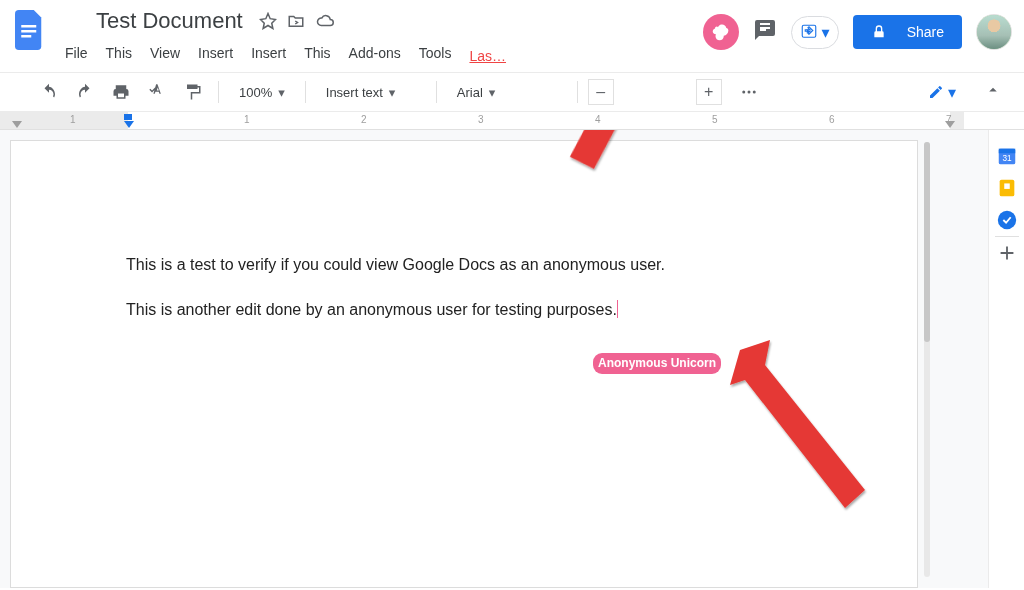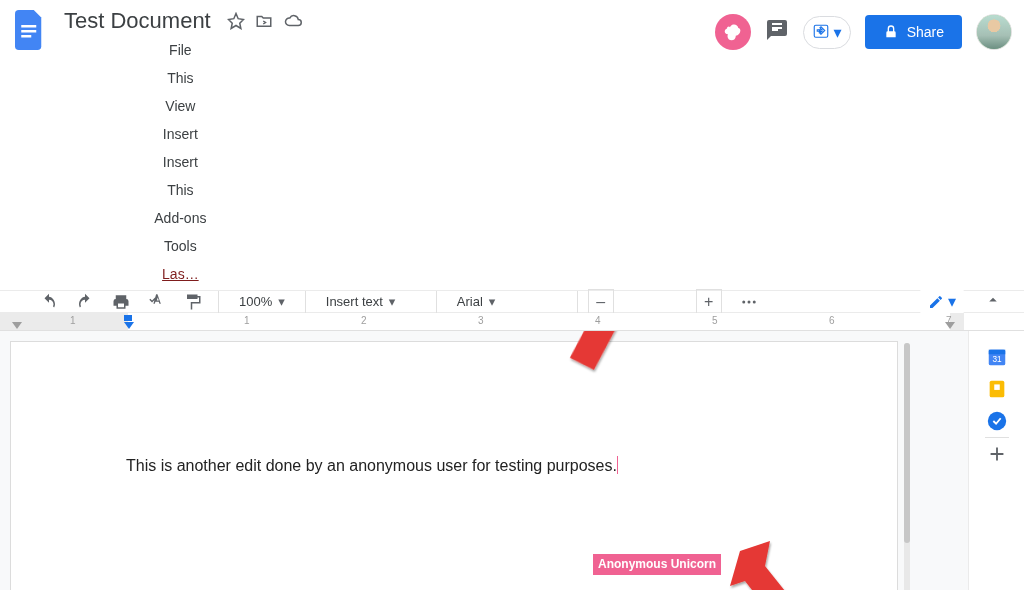--- a/index.html
+++ b/index.html
@@ -4,38 +4,38 @@
 <style>
   * { box-sizing: border-box; margin: 0; padding: 0; }
   html, body { width: 1024px; height: 590px; font-family: Arial, sans-serif; background: #fff; overflow: hidden; }
 
   
   .header { display: flex; align-items: flex-start; padding: 6px 10px 0 10px; position: relative; }
   .docs-logo { width: 40px; height: 48px; display: flex; align-items: center; justify-content: center; }
   .docs-logo svg { width: 30px; height: 40px; }
   .title-area { margin-left: 8px; flex: 0 0 auto; }
   .title-row { display: flex; align-items: center; gap: 10px; }
-  .doc-title { font-size: 22px; color: #3c4043; padding: 2px 6px; }
+  .doc-title { font-size: 22px; color: #3c4043; padding: 2px 6px; margin-left: 32px; }
   .title-icon { color: #5f6368; display: flex; align-items: center; }
-  .menu-row { display: flex; align-items: center; gap: 4px; margin-top: 2px; flex-direction: column; }
+  .menu-row { display: flex; align-items: center; gap: 4px; margin-top: 2px; }
   .menu-item { font-size: 14px; color: #3c4043; padding: 4px 7px; cursor: pointer; border-radius: 3px; }
-  .menu-last { color: #7f1d1d; text-decoration: underline; }
+  .menu-last { color: #ef4444; text-decoration: underline; margin-top: 6px; }
   .header-right { position: absolute; right: 12px; top: 14px; display: flex; align-items: center; gap: 14px; }
   .anon-avatar { width: 36px; height: 36px; border-radius: 50%; background: #f06292; display: flex; align-items: center; justify-content: center; }
   .anon-avatar svg { fill: #fff; width: 22px; height: 22px; }
   .comment-icon { color: #5f6368; }
   .present-btn { border: 1px solid #dadce0; border-radius: 18px; padding: 6px 8px; display: flex; align-items: center; gap: 4px; color: #1a73e8; background:#fff; }
   .present-btn svg { fill:#1a73e8; }
-  .share-btn { background: #1a73e8; color: #fff; font-size: 14px; font-weight: 500; border: none; border-radius: 4px; padding: 9px 18px; display: flex; align-items: center; gap: 8px; cursor:pointer; }
+  .share-btn { background: #1a73e8; color: #fff; font-size: 14px; font-weight: 500; border: none; border-radius: 4px; padding: 9px 18px; display: flex; align-items: center; gap: 20px; cursor:pointer; }
   .share-btn svg { fill: #fff; }
   .user-photo { width: 36px; height: 36px; border-radius: 50%; background: linear-gradient(135deg,#8ab4a0,#d7ccc8); border: 1px solid #e0e0e0; background-image: radial-gradient(circle at 50% 35%, #f3e0c7 0 25%, transparent 26%), linear-gradient(180deg,#a5d6a7 0 100%); background-blend-mode:normal; }
   .user-photo-inner { width:100%;height:100%;border-radius:50%;background:radial-gradient(circle at 50% 32%, #e8c9a3 0 22%, transparent 23%), linear-gradient(180deg,#b9dcd0 0,#a6c0b5 60%,#6c8f82 100%);}
 
   
-  .toolbar { display: flex; align-items: center; height: 23px; border-top: 1px solid #ebebeb; border-bottom: 1px solid #ebebeb; padding: 0 34px; margin-top: 4px; gap: 6px; position: relative; }
+  .toolbar { display: flex; align-items: center; height: 40px; border-top: 1px solid #ebebeb; border-bottom: 1px solid #ebebeb; padding: 0 34px; margin-top: 4px; gap: 6px; position: relative; }
   .tb-btn { color: #5f6368; padding: 4px 6px; display: flex; align-items: center; border-radius: 3px; cursor: pointer; }
   .tb-sep { width: 1px; height: 22px; background: #e0e0e0; margin: 0 4px; }
   .tb-select { display: flex; align-items: center; gap: 6px; font-size: 13px; color: #3c4043; padding: 4px 10px; cursor: pointer; }
   .tb-select .chev { color:#5f6368; }
   .tb-box { border: 1px solid #e0e0e0; width: 26px; height: 26px; display: flex; align-items: center; justify-content: center; color:#5f6368;}
   .toolbar-right { position:absolute; right: 60px; display:flex; align-items:center; gap:8px;}
   .editing-pill { display:flex; align-items:center; gap:4px; background:#fff; border-radius:3px; padding:3px 8px; color:#1a73e8; }
   .editing-pill svg { fill:#1a73e8; }
   .hide-btn { position:absolute; right: 22px; color:#5f6368; }
 
@@ -47,25 +47,25 @@
   .ruler .marker-down { position:absolute; top:9px; width:0;height:0; border-left:5px solid transparent;border-right:5px solid transparent;border-top:7px solid #9e9e9e; }
   .ruler .marker-blue { position:absolute; top:9px; width:0;height:0; border-left:5px solid transparent;border-right:5px solid transparent;border-top:7px solid #1a73e8; }
   .ruler .marker-rect { position:absolute; top:2px; width:8px; height:6px; background:#1a73e8; }
 
   
   .workspace { display:flex; height: calc(590px - 132px); }
   .doc-area { flex:1; background:#f8f9fa; position:relative; overflow:hidden; }
   .page { position:absolute; left:10px; right:70px; top:10px; bottom:0; background:#fff; border:1px solid #dcdcdc; padding: 112px 115px 0 115px; font-size:16px; color:#222; line-height:1.45; }
   .page p { margin-bottom: 22px; }
   .cursor-caret { display:inline-block; width:1px; height:18px; background:#f06292; vertical-align:text-bottom; margin-left:0px; }
-  .anon-tag { position:absolute; background:#f06292; color:#fff; font-size:12px; font-weight:bold; padding:2px 5px; white-space:nowrap; }
+  .anon-tag { position:absolute; background:#f06292; color:#fff; font-size:12px; font-weight:bold; padding:2px 5px; white-space:nowrap;border-radius:9px; }
   .scrollbar { position:absolute; right:58px; top:12px; width:6px; height:95%; background:#e8e8e8; border-radius:3px; }
   .scrollbar::before { content:''; position:absolute; top:0; width:100%; height:200px; background:#c7c7c7; border-radius:3px; }
 
-  .side-panel { width:56px; border-left:1px solid #ebebeb; display:flex; flex-direction:column; align-items:center; padding-top:10px; }
+  .side-panel { width:36px; border-left:1px solid #ebebeb; display:flex; flex-direction:column; align-items:center; padding-top:10px; }
   .sp-icon { width:32px; height:32px; display:flex; align-items:center; justify-content:center; cursor:pointer; }
   .sp-divider { width:24px; height:1px; background:#e0e0e0; }
 
   
   .arrow { position:absolute; pointer-events:none; }
 
 </style>
 </head>
 <body>
 
@@ -218,20 +218,21 @@
   <span class="num" style="left:595px;">4</span>
   <span class="num" style="left:712px;">5</span>
   <span class="num" style="left:829px;">6</span>
   <span class="num" style="left:946px;">7</span>
   <div class="marker-down" style="left:945px;"></div>
 </div>
 
 <div class="workspace">
   <div class="doc-area">
     <div class="page">
+      <p>This is a test to verify if you could view Google Docs as an anonymous user.</p>
       <p><span>This is another edit done by an anonymous user for testing purposes.</span><span class="cursor-caret"></span></p>
       <div class="anon-tag" style="left:582px; top:212px;">Anonymous Unicorn</div>
     </div>
     <div class="scrollbar"></div>
 
     <svg class="arrow" style="left:530px; top:-120px;" width="160" height="190" viewBox="0 0 160 190">
       <defs>
           <filter id="sh1">
             <feDropShadow dx="1" dy="2" stdDeviation="1" flood-opacity="0.35"></feDropShadow>
           </filter>

